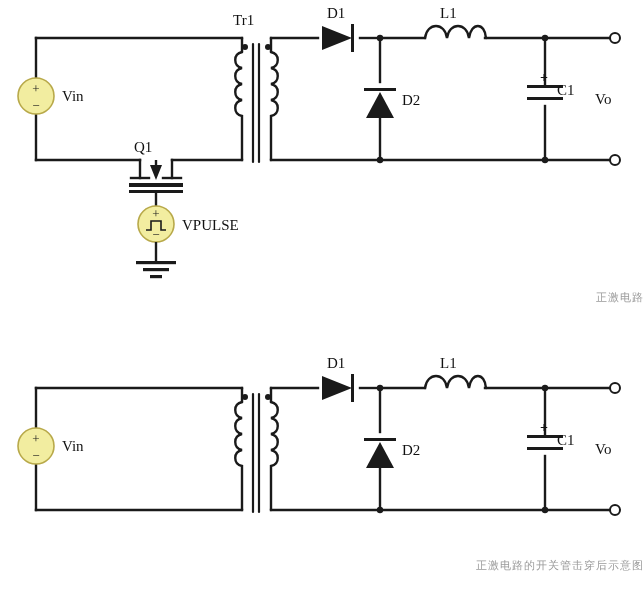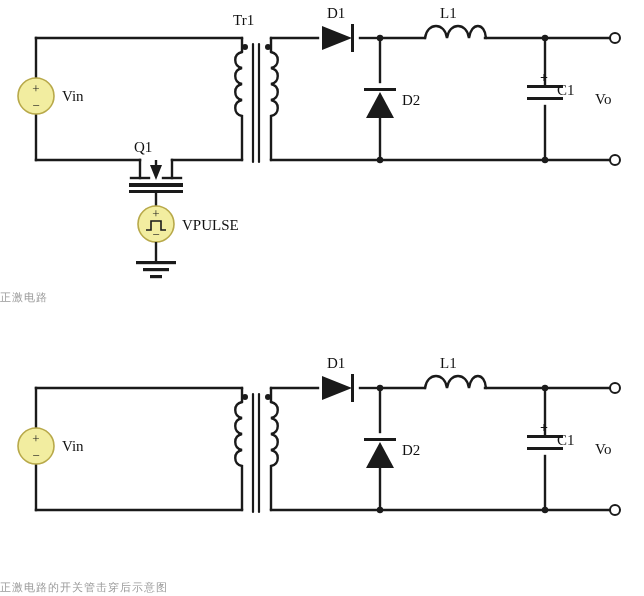--- a/index.html
+++ b/index.html
@@ -26,29 +26,29 @@
     left: 0;
     width: 644px;
     display: block;
   }
   #circuit-top-wrap { top: 0; height: 320px; }
   #circuit-bottom-wrap { top: 340px; height: 256px; }
 
   .caption {
     position: absolute;
     width: 644px;
-    text-align: left;
+    text-align: right;
     color: #9a9a9a;
     font-family: "DejaVu Sans", "Liberation Sans", sans-serif;
     font-size: 11px;
     letter-spacing: 1px;
     user-select: none;
   }
   #caption-top { top: 290px; }
-  #caption-bottom { top: 580px; font-family: Liberation Serif, serif; }
+  #caption-bottom { top: 558px; font-family: Liberation Serif, serif; }
 
   svg text.lbl {
     font-family: "Liberation Serif", "DejaVu Serif", serif;
     font-size: 15px;
     fill: #111111;
   }
   svg text.pm {
     font-family: "Liberation Serif", "DejaVu Serif", serif;
     font-size: 13px;
     fill: #1a1a1a;

